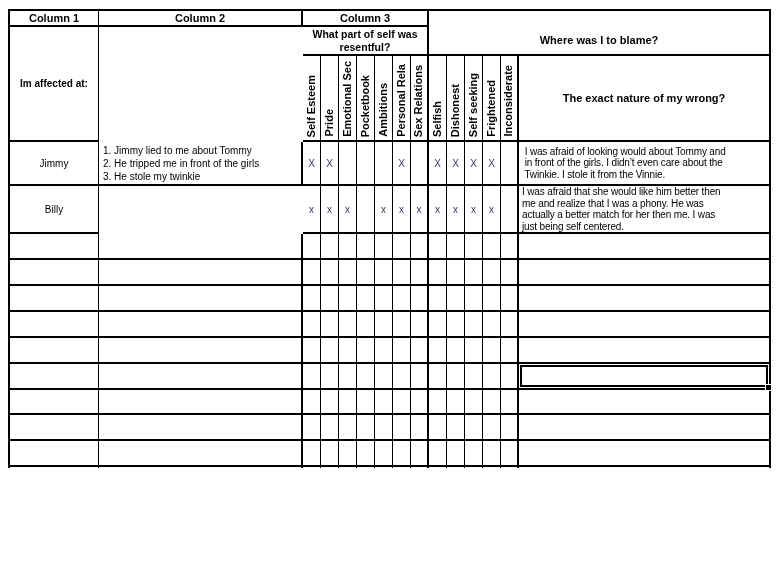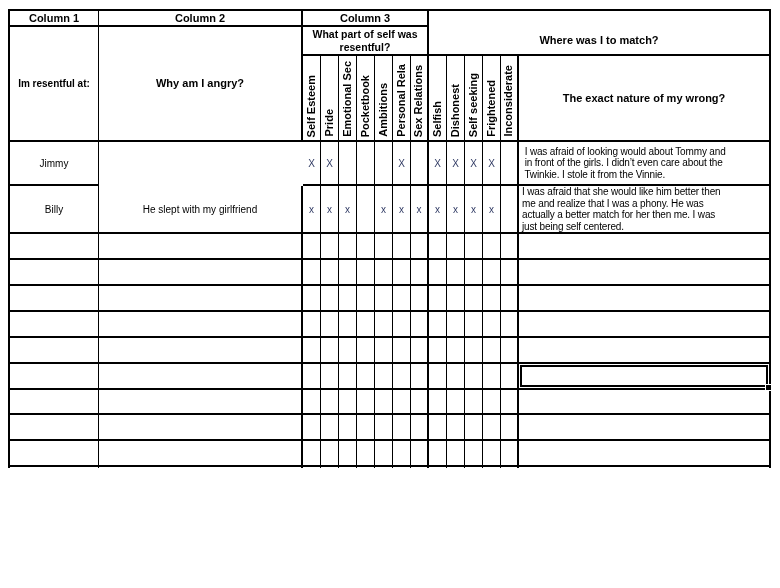--- a/index.html
+++ b/index.html
@@ -56,27 +56,26 @@
 <div class="sheet">
   <div class="tbl" id="tbl">
 
     <div class="c hdr" style="grid-column:1;grid-row:1">Column 1</div>
 
     <div class="c hdr mR" style="grid-column:2;grid-row:1">Column 2</div>
 
     <div class="c hdr mR" style="grid-column:3/10;grid-row:1">Column 3</div>
 
 
-    <div class="c hdr" style="grid-column:1;grid-row:2/4;font-size:10px;white-space:nowrap">Im resentful at:</div>
-
-    <div class="c hdr mR" style="grid-column:2;grid-row:2/4">Why am I angry?</div>
+    <div class="c hdr" style="grid-column:1;grid-row:2/4;font-size:10px;white-space:nowrap">Im affected at:</div>
+
 
     <div class="c hdr mR" style="grid-column:3/10;grid-row:2;font-size:10.5px;padding:0 2px">What part of self was resentful?</div>
 
-    <div class="c hdr noR" style="grid-column:10/16;grid-row:2">Where was I to match?</div>
+    <div class="c hdr noR" style="grid-column:10/16;grid-row:2">Where was I to blame?</div>
 
     <div class="c hdr noR" style="grid-column:15;grid-row:3">The exact nature of my wrong?</div>
 
   <div class="c vlabel" style="grid-area: 3 / 3;">
         <span>Self Esteem</span>
       </div>
       <div class="c vlabel" style="grid-area: 3 / 4;">
         <span>Pride</span>
       </div>
       <div class="c vlabel" style="grid-area: 3 / 5;">
@@ -103,37 +102,39 @@
       <div class="c vlabel" style="grid-area: 3 / 12;">
         <span>Self seeking</span>
       </div>
       <div class="c vlabel" style="grid-area: 3 / 13;">
         <span>Frightened</span>
       </div>
       <div class="c vlabel mR" style="grid-area: 3 / 14;">
         <span>Inconsiderate</span>
       </div>
       <div class="c" style="grid-area: 4 / 1;">Jimmy</div>
+      <div class="c why mR left" style="grid-area: 4 / 2;">1. Jimmy lied to me about Tommy
+2. He tripped me in front of the girls
+3. He stole my twinkie</div>
       <div class="c mark" style="grid-area: 4 / 3; color: rgb(51, 61, 102);">X</div>
       <div class="c mark" style="grid-area: 4 / 4; color: rgb(51, 61, 102);">X</div>
       <div class="c mark" style="grid-area: 4 / 5; color: rgb(51, 61, 102);"></div>
       <div class="c mark" style="grid-area: 4 / 6; color: rgb(51, 61, 102);"></div>
       <div class="c mark" style="grid-area: 4 / 7; color: rgb(51, 61, 102);"></div>
       <div class="c mark" style="grid-area: 4 / 8; color: rgb(51, 61, 102);">X</div>
       <div class="c mark mR" style="grid-area: 4 / 9; color: rgb(51, 61, 102);"></div>
       <div class="c mark" style="grid-area: 4 / 10; color: rgb(51, 61, 102);">X</div>
       <div class="c mark" style="grid-area: 4 / 11; color: rgb(51, 61, 102);">X</div>
       <div class="c mark" style="grid-area: 4 / 12; color: rgb(51, 61, 102);">X</div>
       <div class="c mark" style="grid-area: 4 / 13; color: rgb(51, 61, 102);">X</div>
       <div class="c mark mR" style="grid-area: 4 / 14; color: rgb(51, 61, 102);"></div>
       <div class="c wrongc noR" style="grid-area: 4 / 15;"> I was afraid of looking would about Tommy and
  in front of the girls. I didn’t even care about the
  Twinkie. I stole it from the Vinnie.</div>
       <div class="c" style="grid-area: 5 / 1;">Billy</div>
-      <div class="c why mR center" style="grid-area: 5 / 2;">He slept with my girlfriend</div>
       <div class="c mark" style="grid-area: 5 / 3; color: rgb(51, 61, 102);">x</div>
       <div class="c mark" style="grid-area: 5 / 4; color: rgb(51, 61, 102);">x</div>
       <div class="c mark" style="grid-area: 5 / 5; color: rgb(51, 61, 102);">x</div>
       <div class="c mark" style="grid-area: 5 / 6; color: rgb(51, 61, 102);"></div>
       <div class="c mark" style="grid-area: 5 / 7; color: rgb(51, 61, 102);">x</div>
       <div class="c mark" style="grid-area: 5 / 8; color: rgb(51, 61, 102);">x</div>
       <div class="c mark mR" style="grid-area: 5 / 9; color: rgb(51, 61, 102);">x</div>
       <div class="c mark" style="grid-area: 5 / 10; color: rgb(51, 61, 102);">x</div>
       <div class="c mark" style="grid-area: 5 / 11; color: rgb(51, 61, 102);">x</div>
       <div class="c mark" style="grid-area: 5 / 12; color: rgb(51, 61, 102);">x</div>

